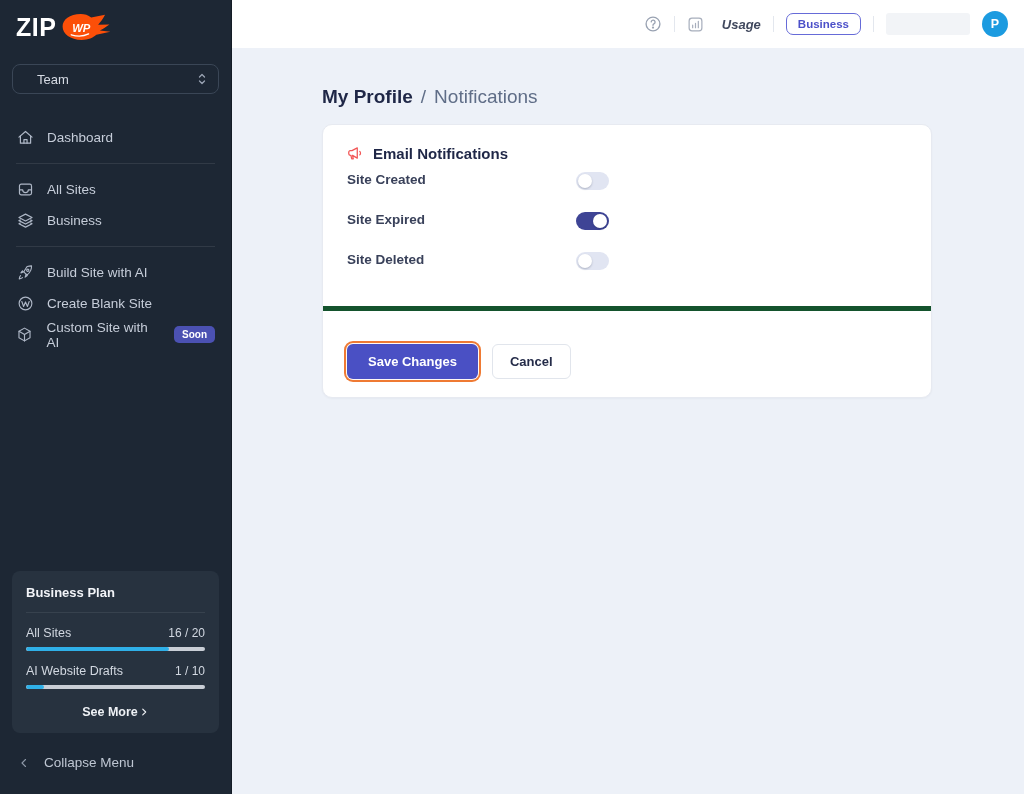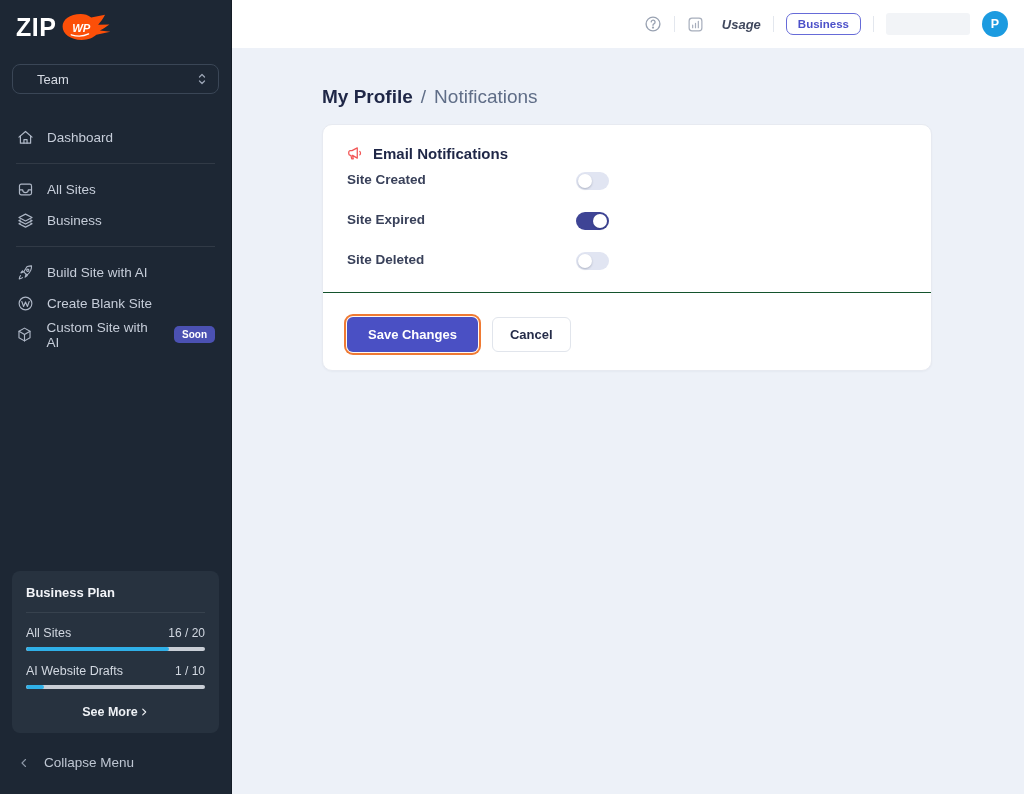--- a/index.html
+++ b/index.html
@@ -114,22 +114,22 @@
     background:#e1e5f2; cursor:pointer; transition:background .15s;
   }
   .toggle .knob {
     position:absolute; top:2px; left:2px; width:14px; height:14px; border-radius:50%;
     background:#ffffff; box-shadow:0 1px 2px rgba(20,30,60,.25);
   }
   .toggle.on { background:#3e4495; }
   .toggle.on .knob { left:auto; right:2px; }
 
   .card-footer {
-    border-top:1px solid #14532d;
-    padding:24px 24px 18px 24px; display:flex; align-items:center; gap:14px;
+    margin-top:14px; border-top:5px solid #14532d;
+    padding:33px 24px 18px 24px; display:flex; align-items:center; gap:14px;
   }
   .btn-save {
     background:#4a50c4; color:#ffffff; border:none; border-radius:6px;
     font-family:"Liberation Sans", sans-serif;
     font-size:13px; font-weight:700; padding:10px 21px; cursor:pointer;
     box-shadow:0 0 0 1px rgba(255,255,255,.95), 0 0 0 3px #ef7a33;
   }
   .btn-cancel {
     background:#ffffff; color:#252c49; border:1px solid #e1e5ec; border-radius:6px;
     font-family:"Liberation Sans", sans-serif;

